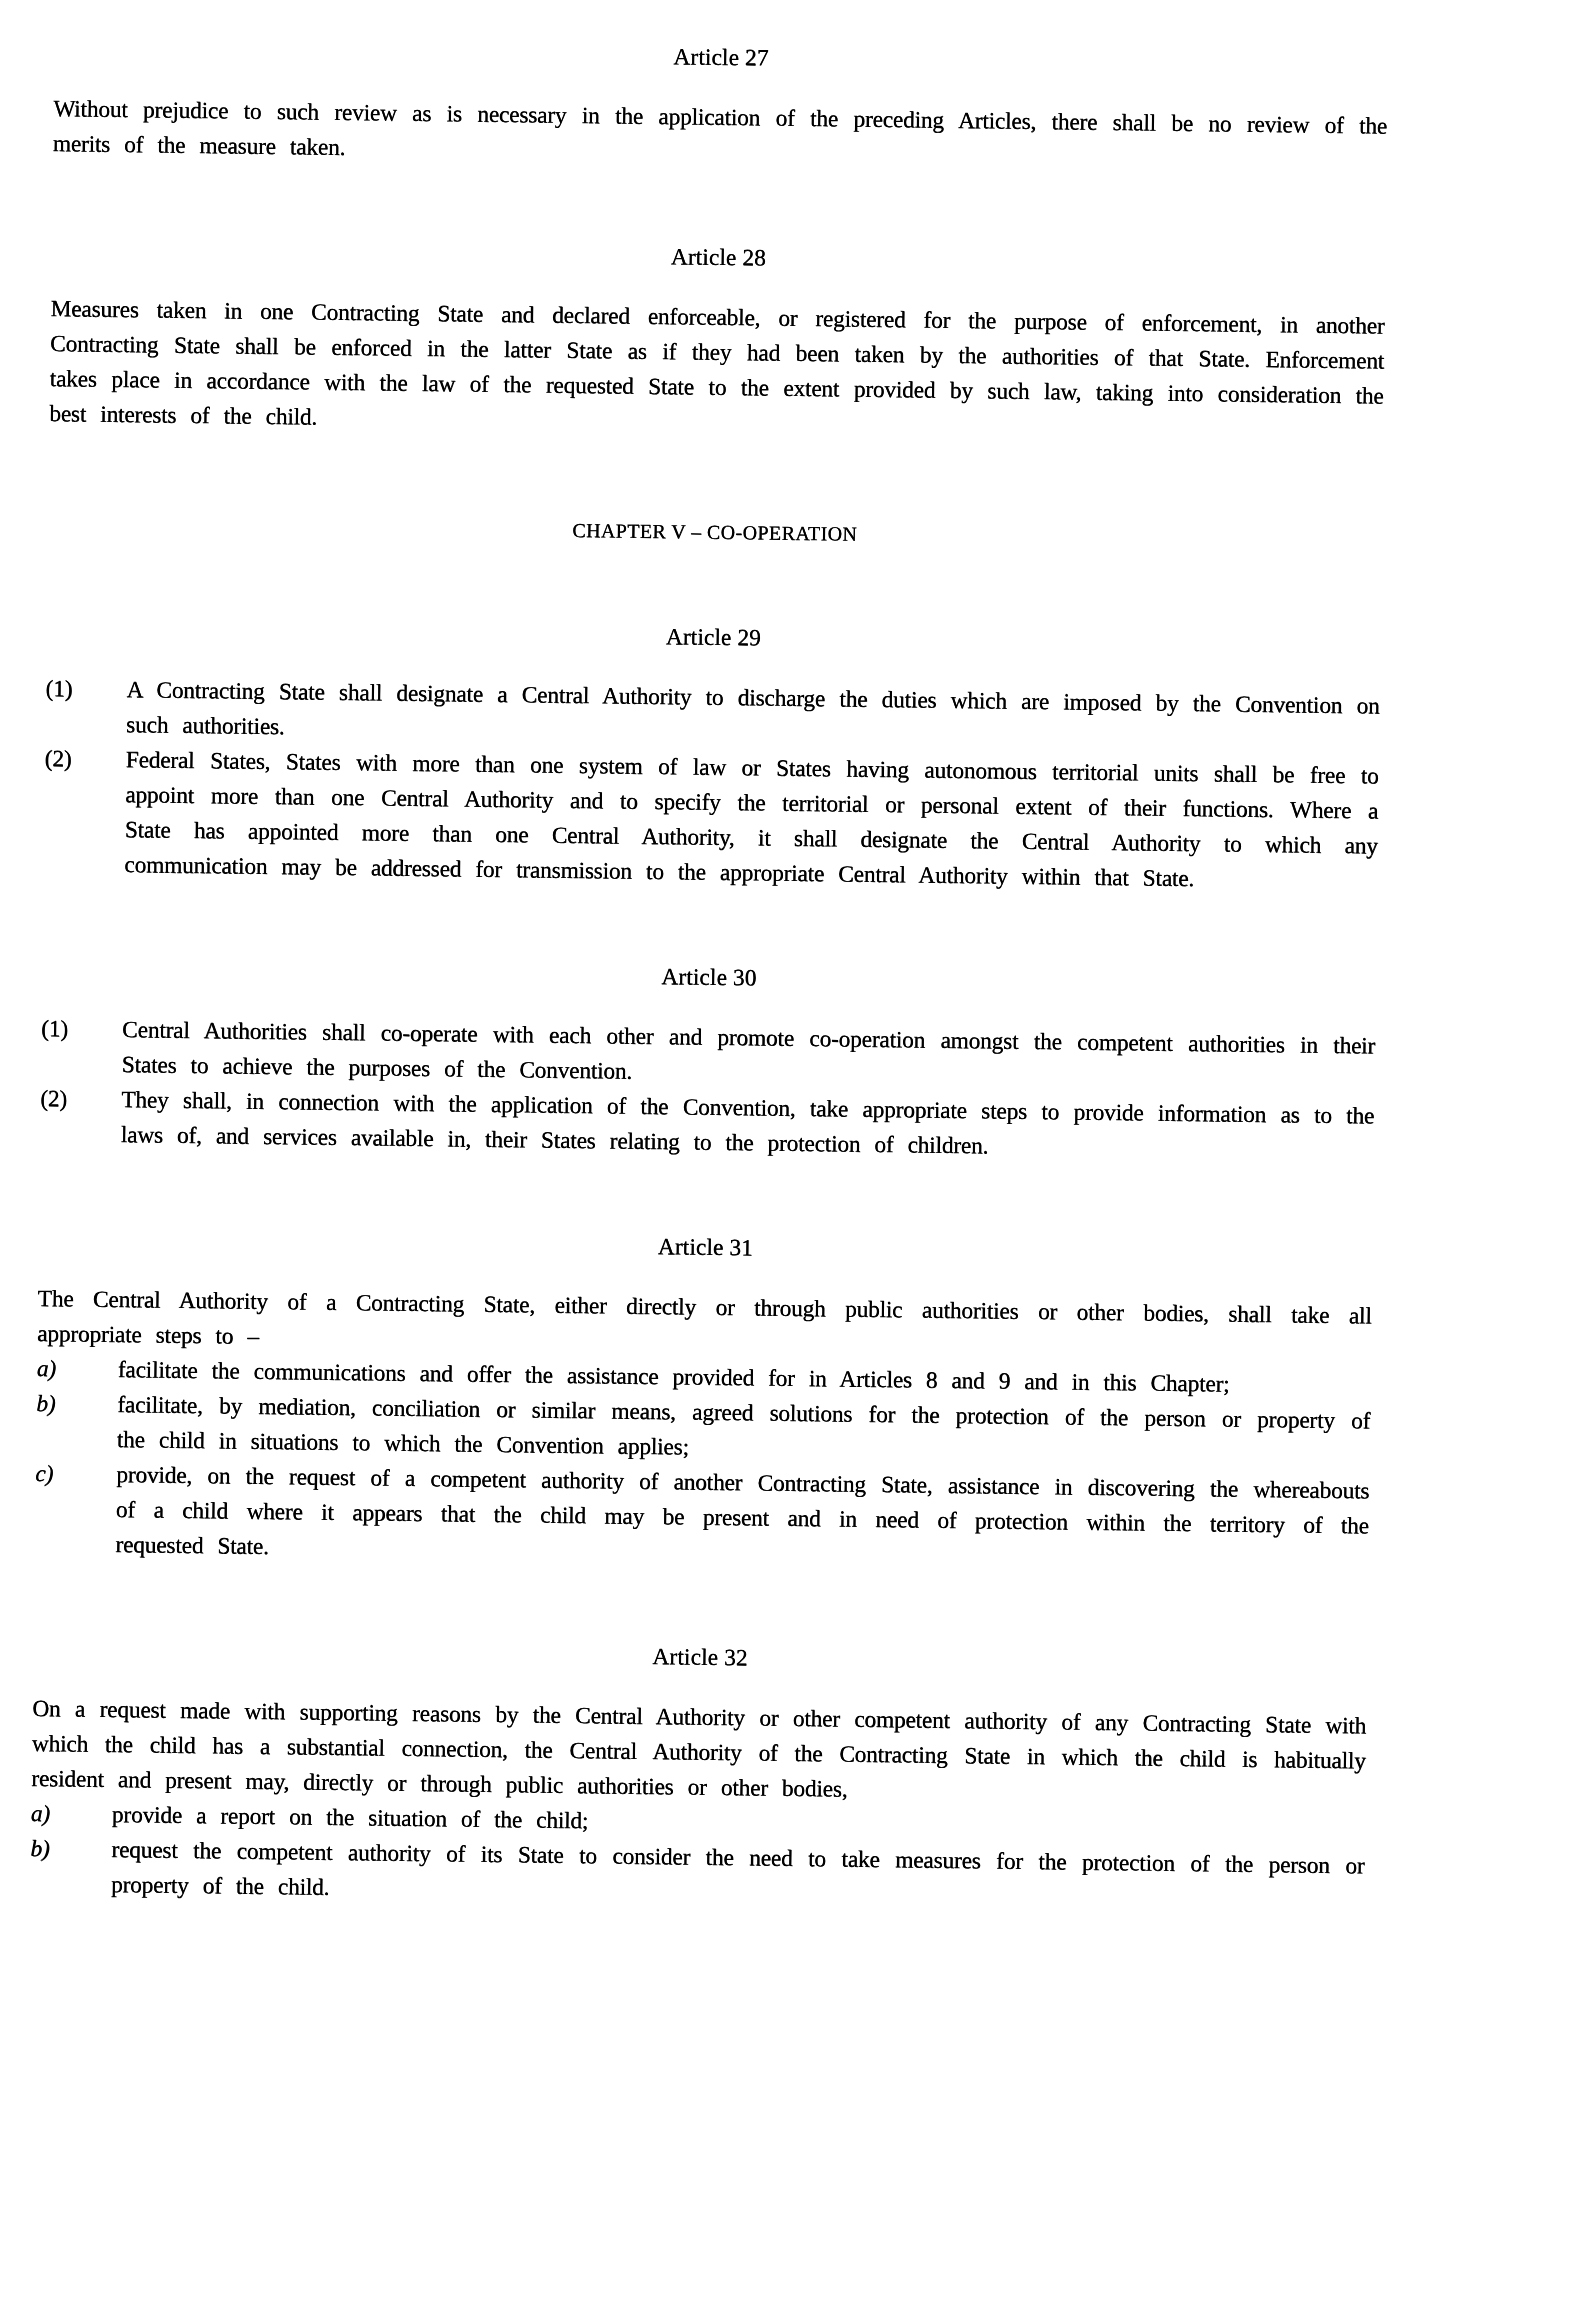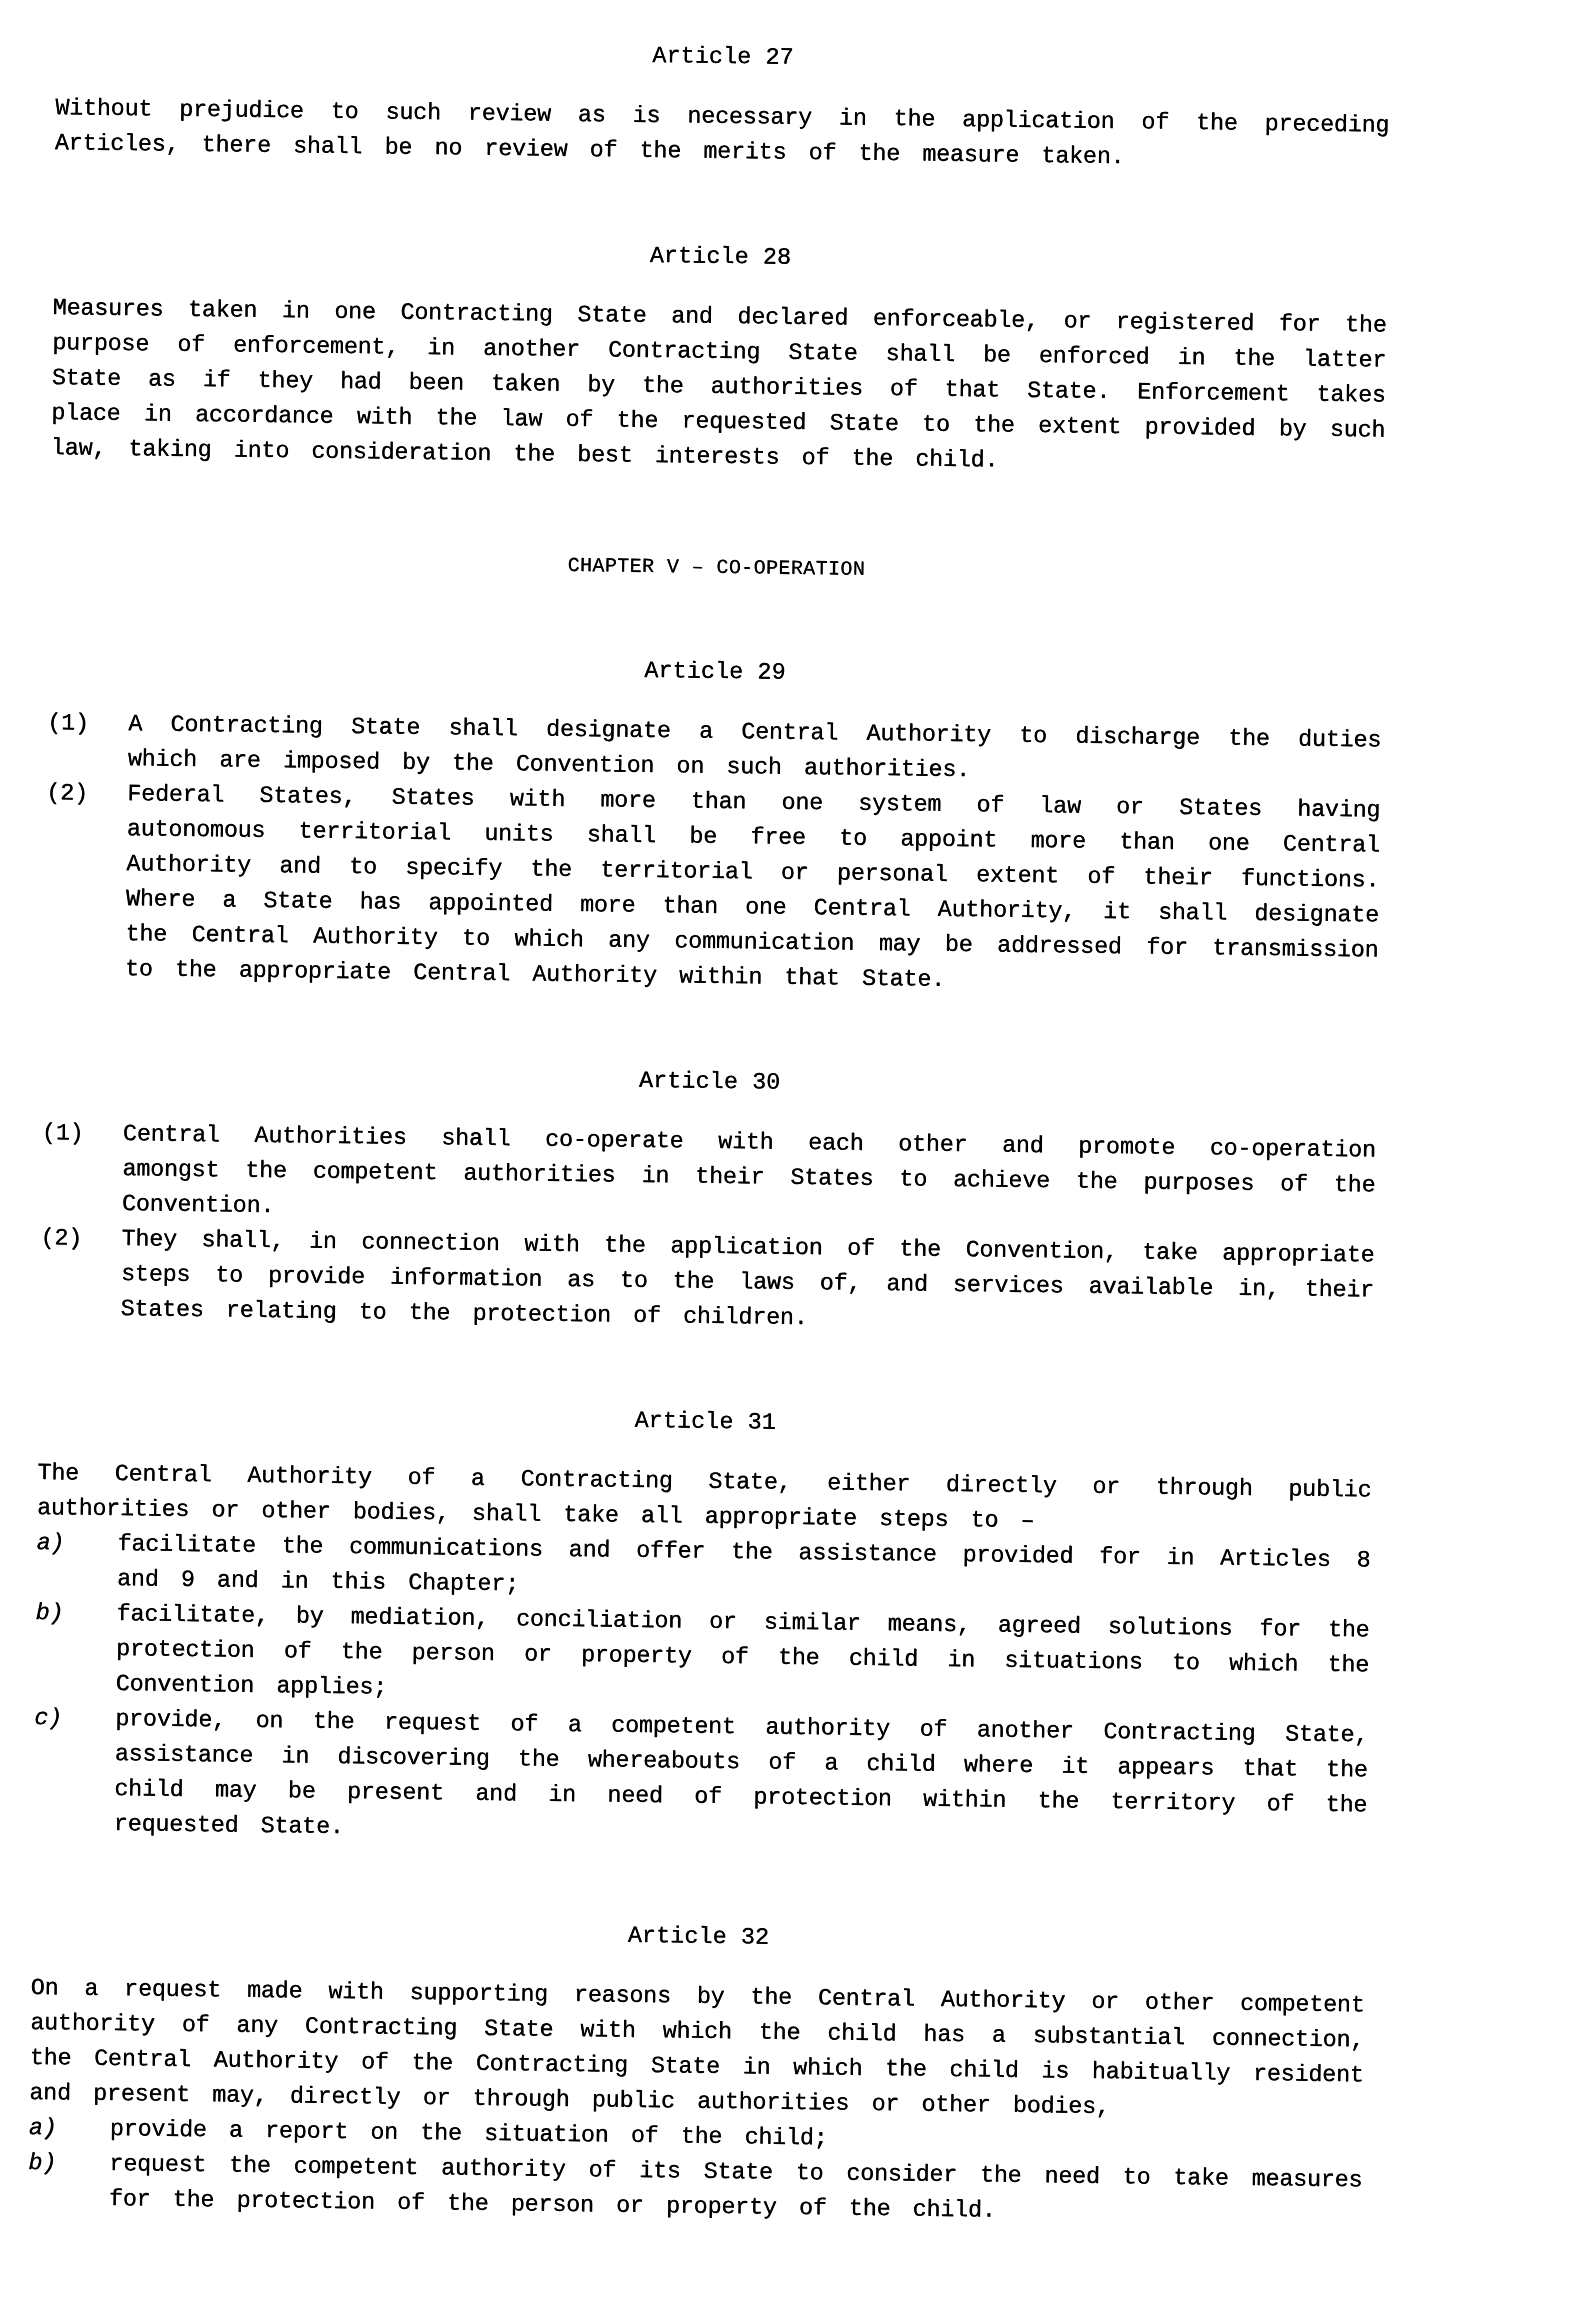--- a/index.html
+++ b/index.html
@@ -6,21 +6,21 @@
     margin: 0;
     padding: 0;
     background: #ffffff;
   }
   .page {
     position: relative;
     width: 1594px;
     height: 2307px;
     background: #ffffff;
     overflow: hidden;
-    font-family: Liberation Mono, monospace;
+    font-family: Liberation Serif, serif;
     color: #000000;
     border-radius: 13px;
   }
   
   .content {
     position: absolute;
     left: 42px;
     top: 31px;
     width: 1334px;
     transform: rotate(0.75deg);

